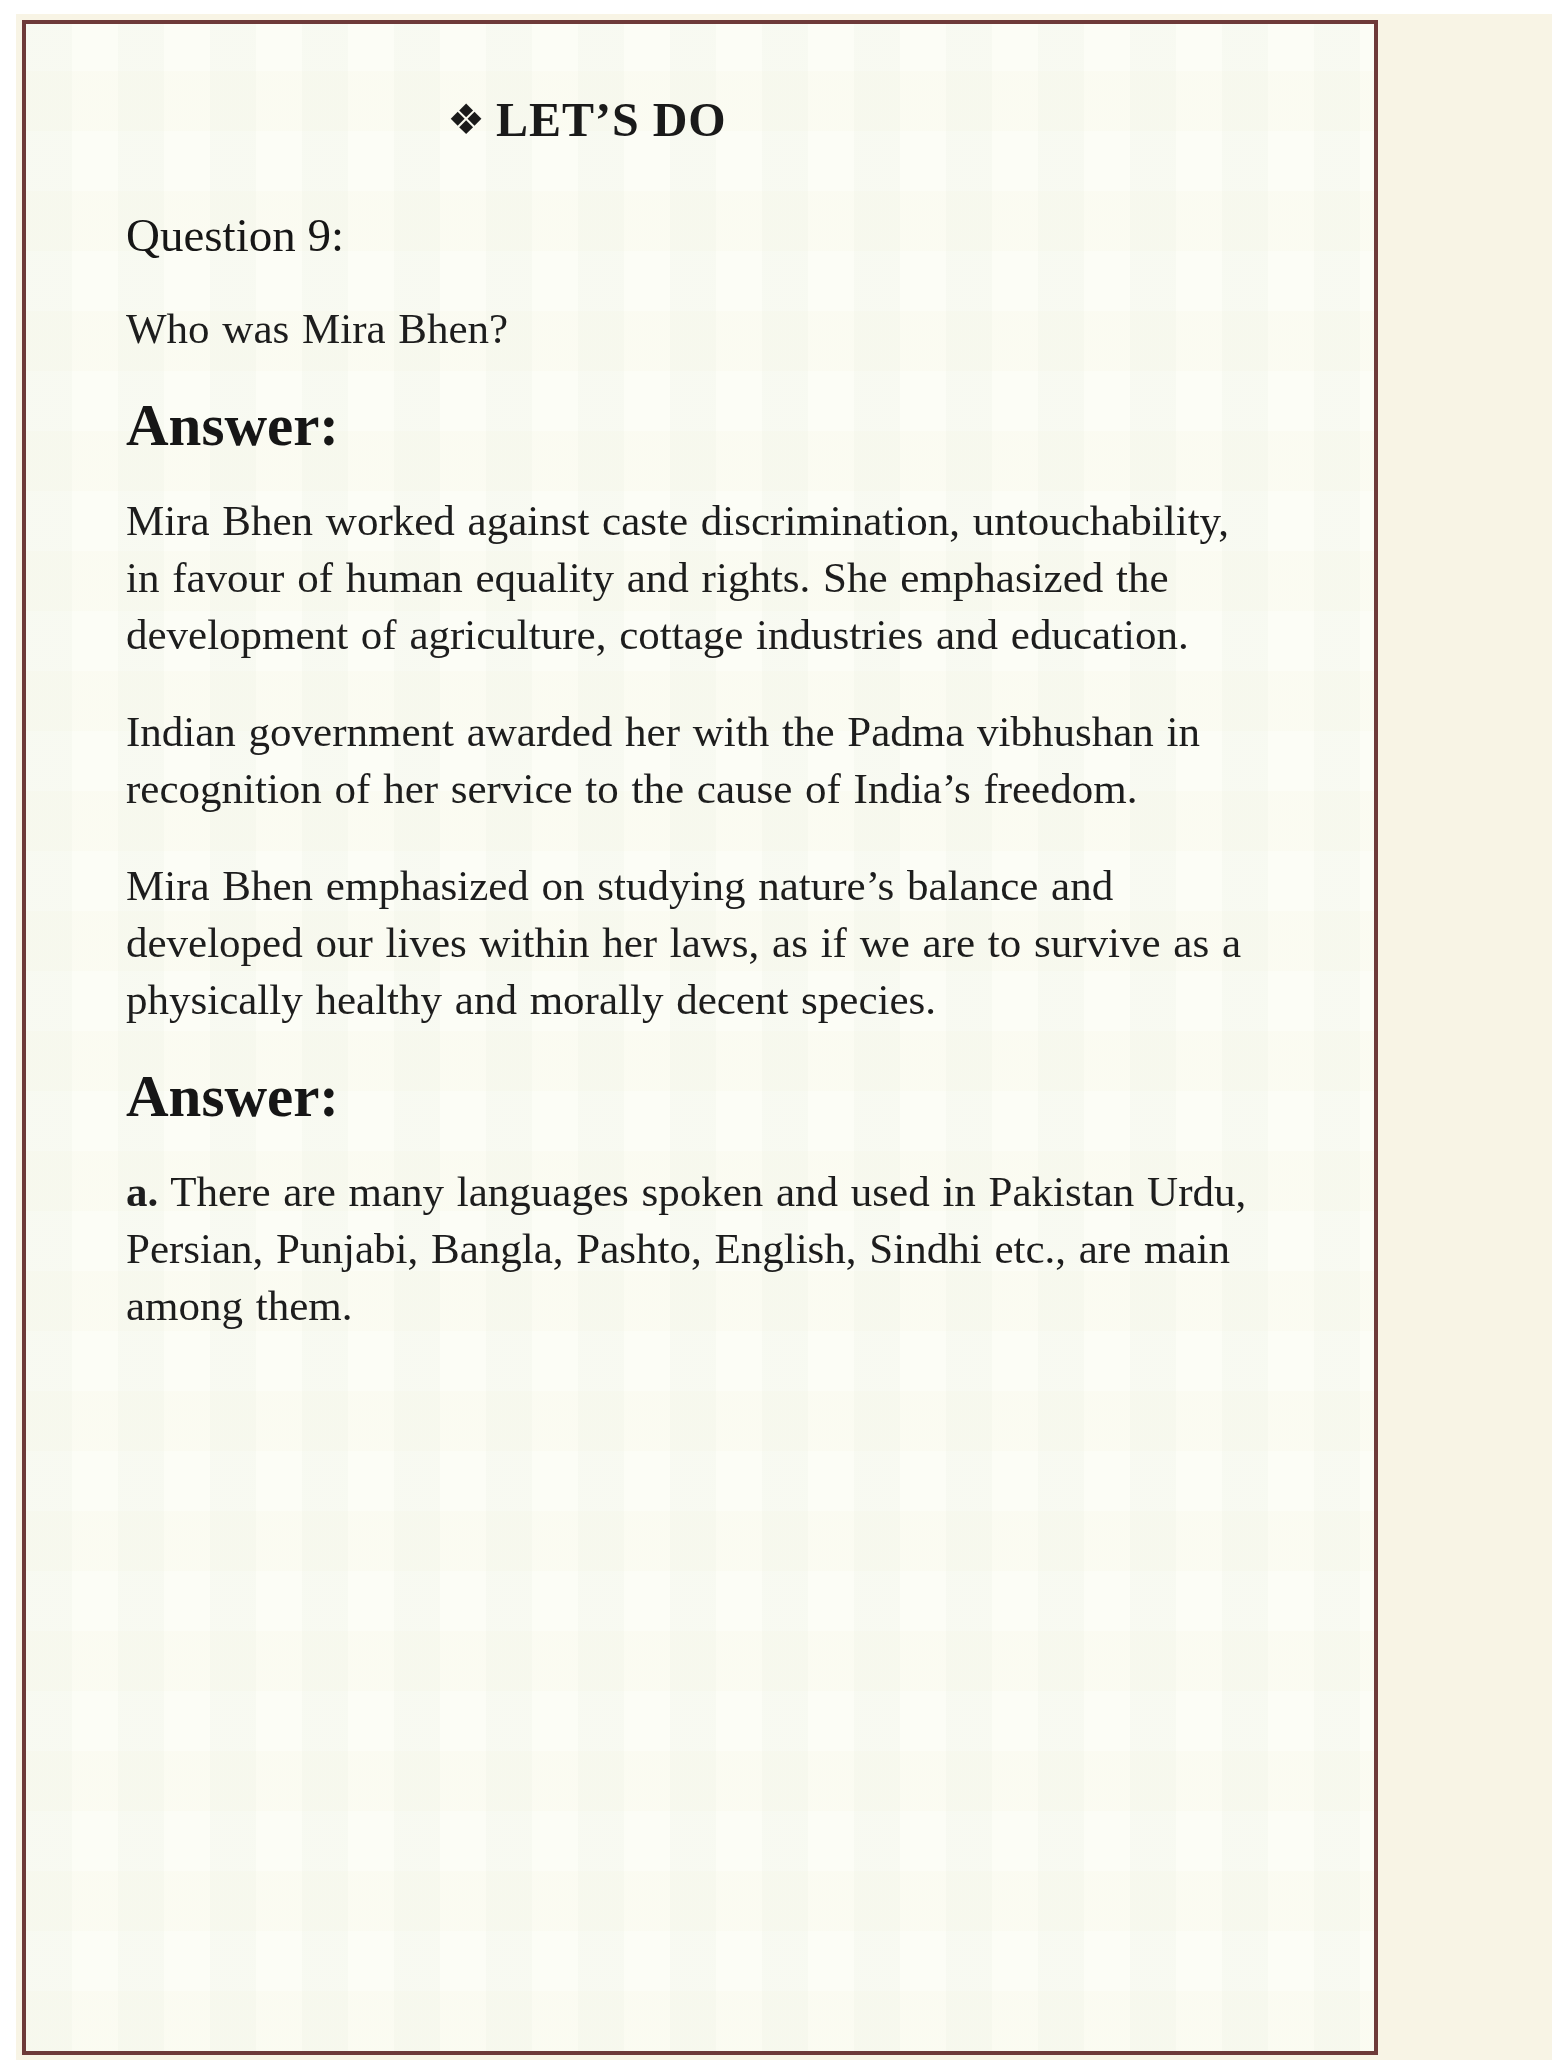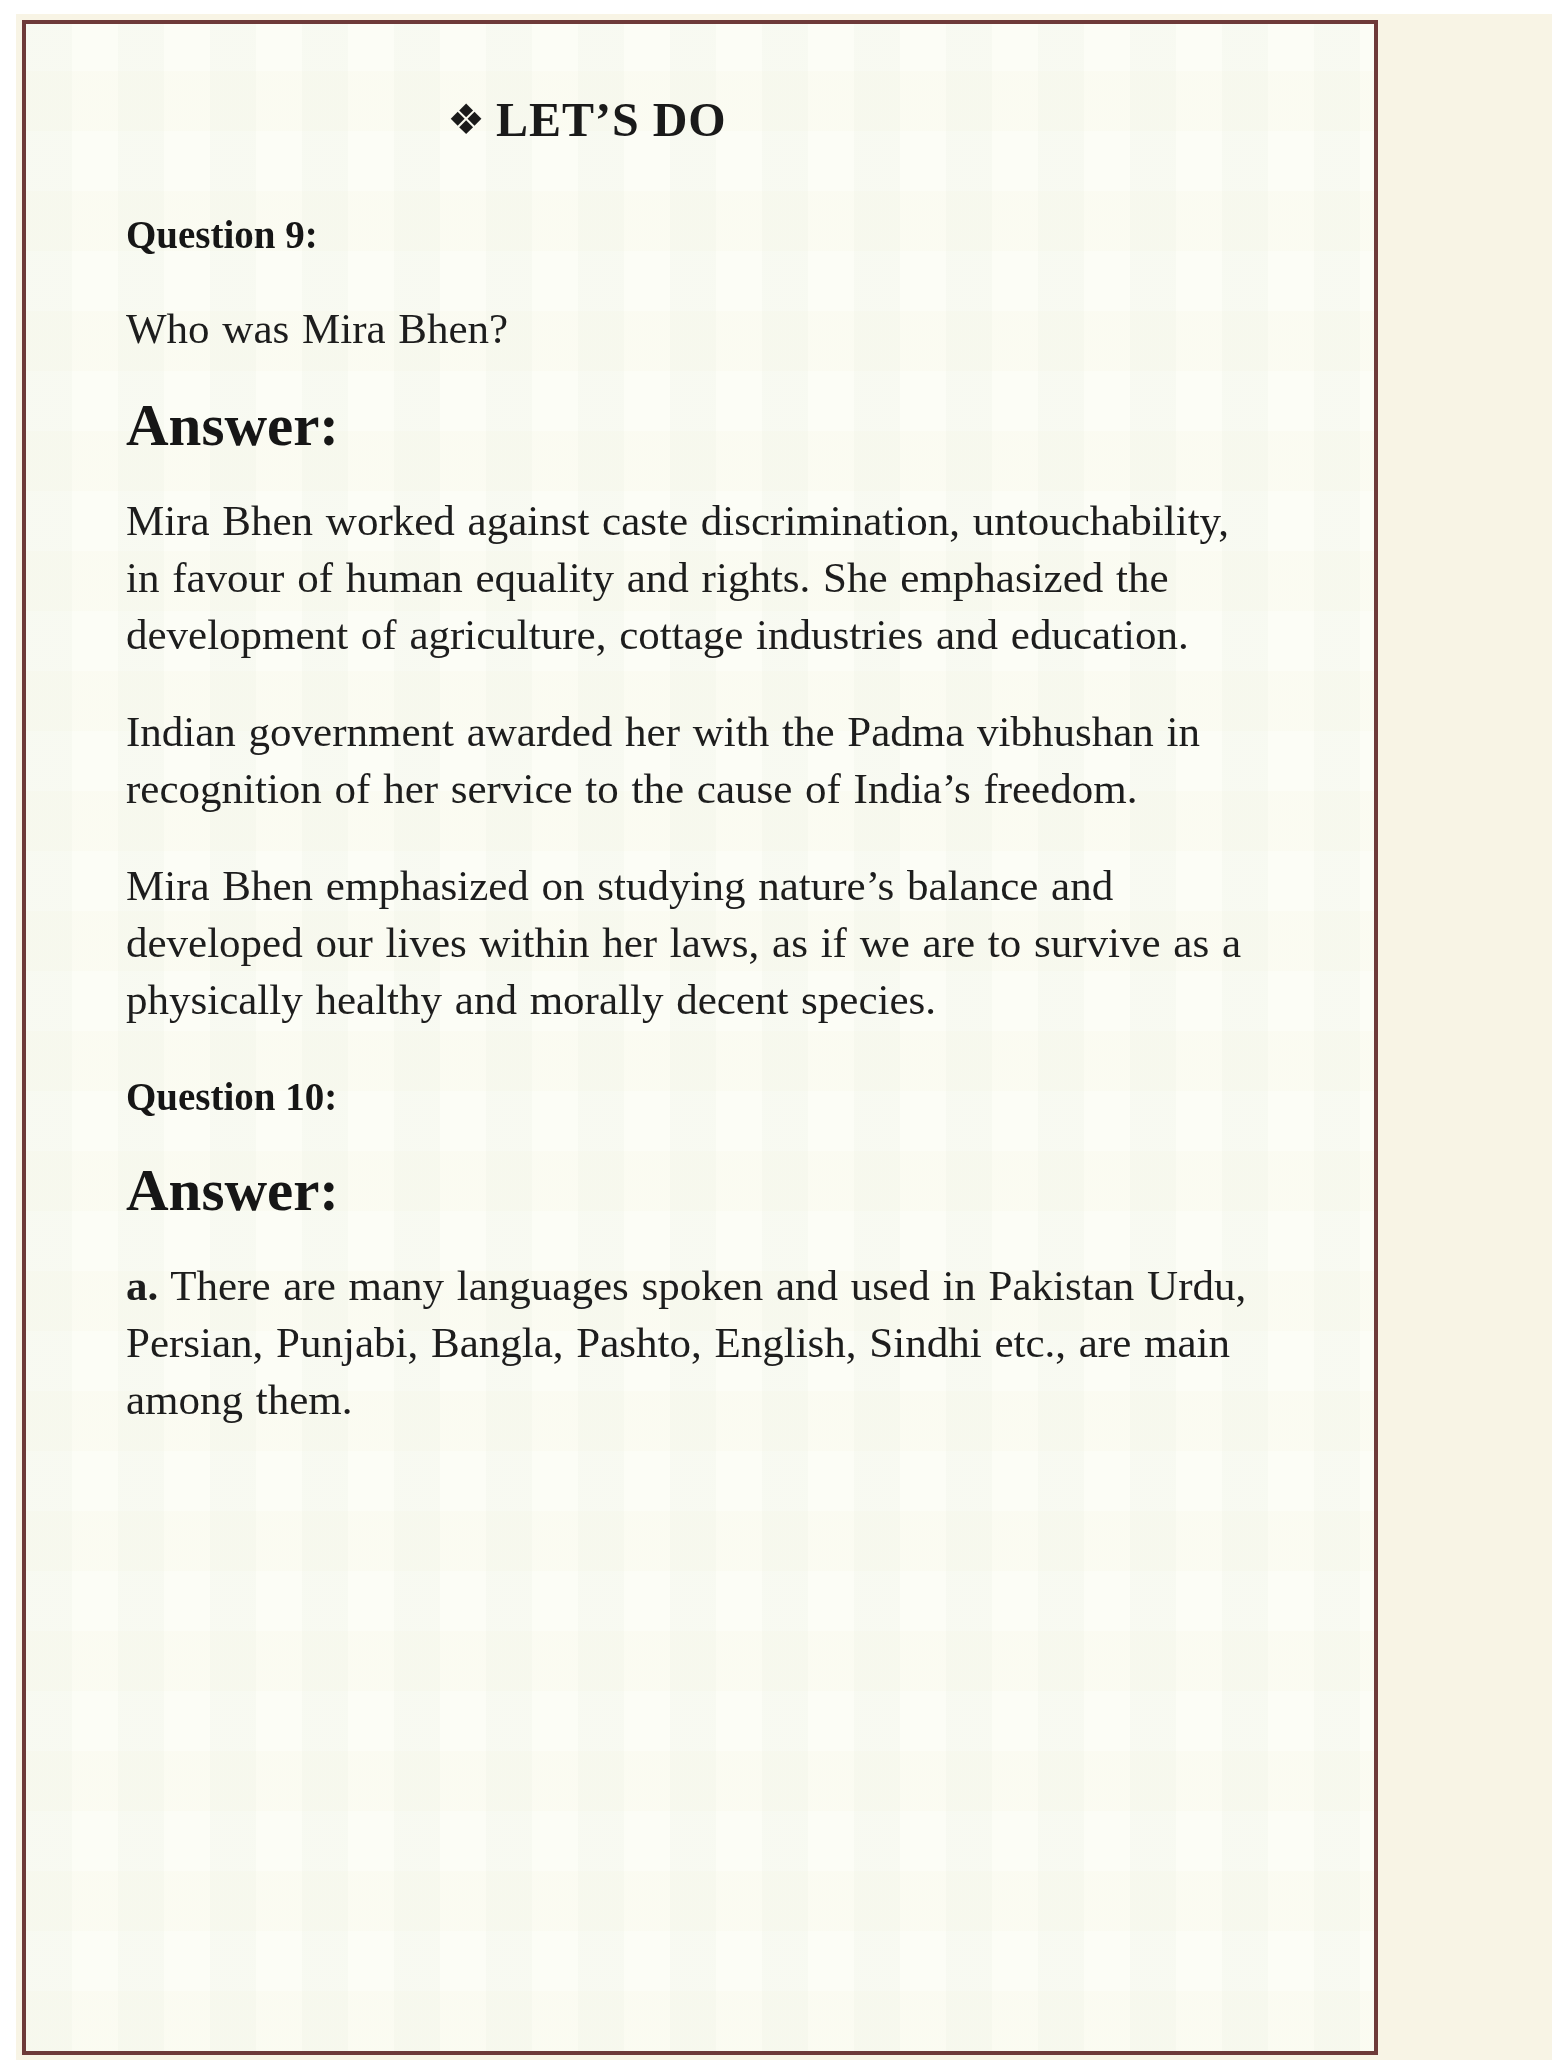--- a/index.html
+++ b/index.html
@@ -57,22 +57,22 @@
     letter-spacing: 1px;
   }
   .page-title .diamond {
     font-family: "DejaVu Sans", sans-serif;
     font-size: 42px;
     position: relative;
     top: -2px;
     margin-right: 10px;
   }
   .q-heading {
-    font-weight: bold;
-    font-size: 39px;
+    font-weight: normal;
+    font-size: 47px;
     line-height: 58px;
     margin: 0 0 36px 0;
     color: #161616;
   }
   .answer-label {
     font-weight: bold;
     font-size: 59px;
     line-height: 57px;
     margin: 0 0 38px 0;
     color: #161616;
@@ -106,21 +106,20 @@
 in favour of human equality and rights. She emphasized the
 development of agriculture, cottage industries and education.</p>
 
       <p class="body-para">Indian government awarded her with the Padma vibhushan in
 recognition of her service to the cause of India’s freedom.</p>
 
       <p class="body-para">Mira Bhen emphasized on studying nature’s balance and
 developed our lives within her laws, as if we are to survive as a
 physically healthy and morally decent species.</p>
 
-      <h2 class="q-heading">Question 10:</h2>
 
 
       <div class="answer-label">Answer:</div>
 
       <p class="body-para"><b>a.</b> <span>There are many languages spoken and used in Pakistan Urdu,
 Persian, Punjabi, Bangla, Pashto, English, Sindhi etc., are main
 among them.</span></p>
 
     </div>
   </div>

